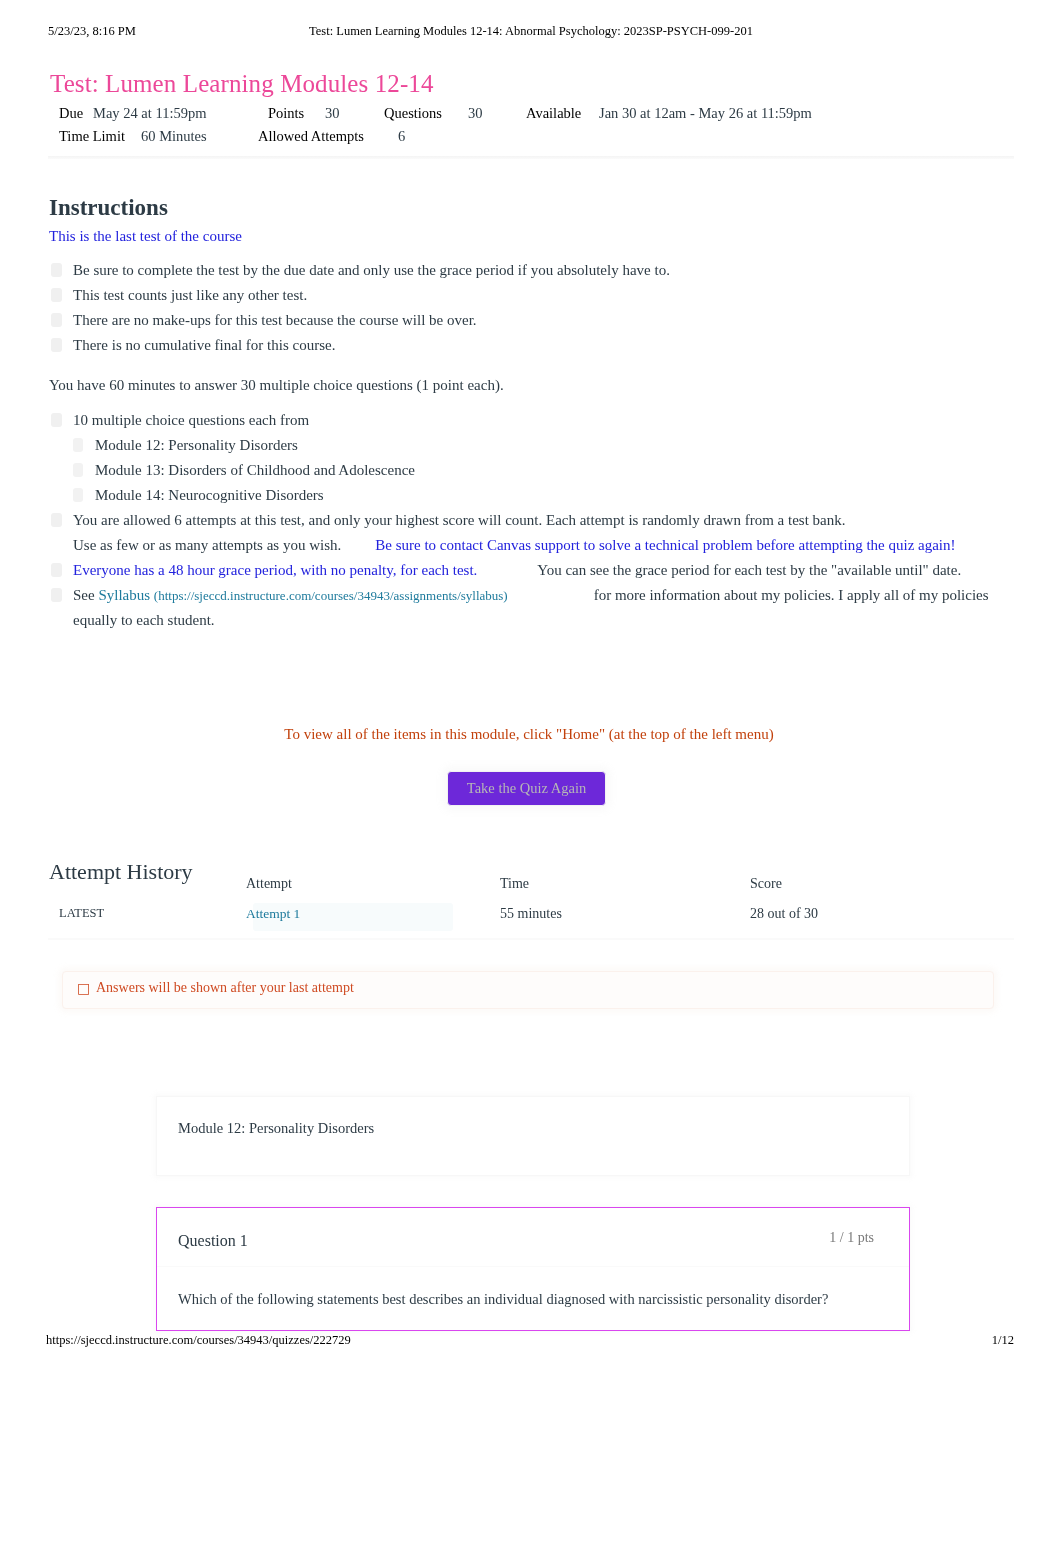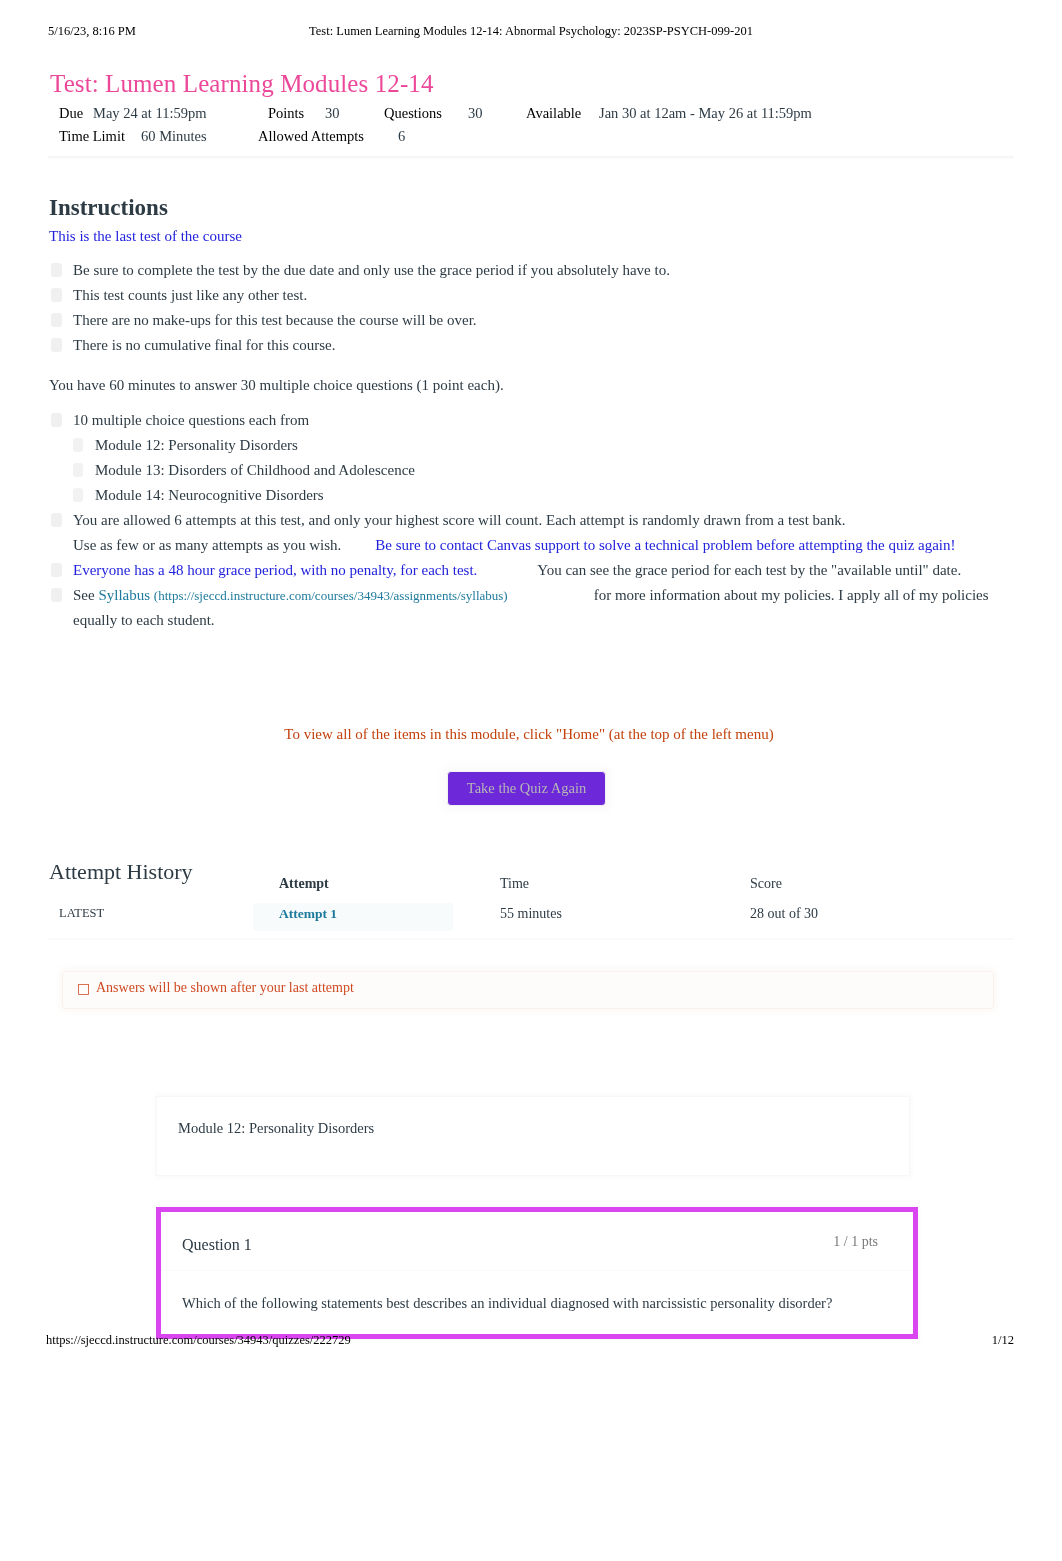--- a/index.html
+++ b/index.html
@@ -216,21 +216,21 @@
   .at-row  { position: absolute; left: 0; top: 30px; width: 966px; height: 30px; }
   .at-row .hl {
     position: absolute;
     left: 205px; top: -3px;
     width: 200px; height: 28px;
     background: #f7fbfc;
     border-radius: 3px;
   }
   .at-c { position: absolute; top: 0; white-space: nowrap; }
   .c-latest { left: 11px; font-size: 12.5px; }
-  .c-attempt { left: 231px; font-weight: bold; }
+  .c-attempt { left: 198px; }
   .c-time { left: 452px; }
   .c-score { left: 702px; }
   .at-head .c-latest { font-size: 14px; }
   .attempt-link { color: #1d7a9c; font-size: 13.5px; }
   .at-sep {
     position: absolute;
     left: 0; top: 62px;
     width: 966px; height: 2px;
     background: #fafafa;
   }
@@ -299,21 +299,21 @@
   }
 
   
   .question-box {
     position: absolute;
     left: 156px;
     top: 1207px;
     width: 752px;
     height: 122px;
     background: #ffffff;
-    border: 5px solid #d946ef;
+    border: 1px solid #d946ef;
     box-shadow: 0 0 5px 2px rgba(250,250,250,0.9);
   }
   .question-box .q-header {
     position: absolute;
     left: 0; top: 0;
     width: 752px;
     height: 57px;
   }
   .question-box .q-title {
     position: absolute;
@@ -355,21 +355,21 @@
   }
   .print-footer .pf-left { position: absolute; left: 0; top: 0; white-space: nowrap; }
   .print-footer .pf-right { position: absolute; right: 0; top: 0; white-space: nowrap; }
 </style>
 </head>
 <body>
 
 <div class="page">
 
   <div class="print-header">
-    <div class="ph-left">5/16/23, 8:16 PM</div>
+    <div class="ph-left">5/23/23, 8:16 PM</div>
     <div class="ph-center">Test: Lumen Learning Modules 12-14: Abnormal Psychology: 2023SP-PSYCH-099-201</div>
   </div>
 
   <h1 class="page-title">Test: Lumen Learning Modules 12-14</h1>
 
   <div class="meta">
     <div class="row r1">
       <span class="cell lbl" style="left:11px">Due</span>
       <span class="cell val" style="left:45px">May 24 at 11:59pm</span>
       <span class="cell lbl" style="left:220px">Points</span>

